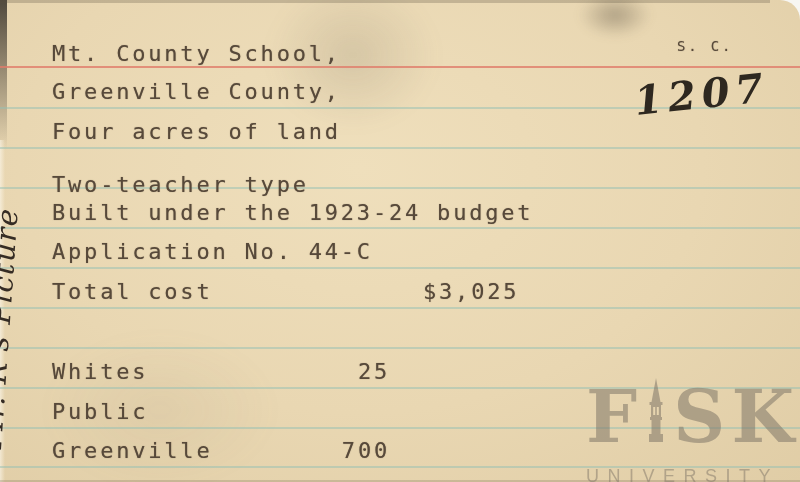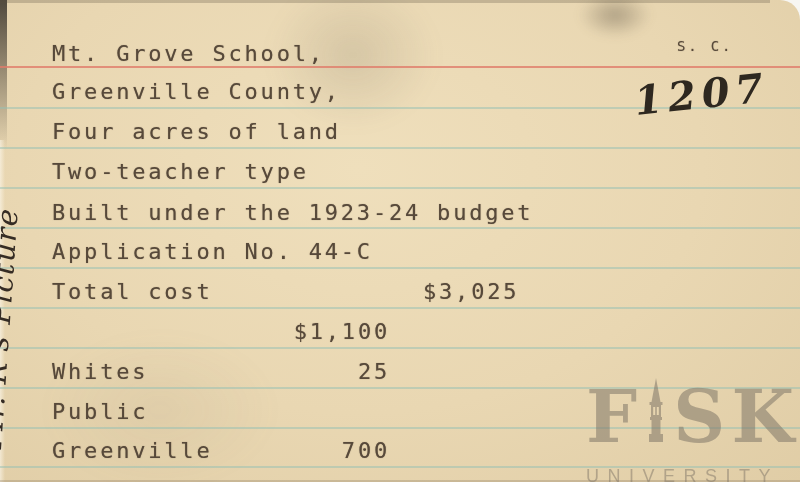--- a/index.html
+++ b/index.html
@@ -97,43 +97,42 @@
   <div class="rule" style="top:307px"></div>
   <div class="rule" style="top:347px"></div>
   <div class="rule" style="top:387px"></div>
   <div class="rule" style="top:427px"></div>
   <div class="rule" style="top:466px"></div>
 
   <div class="state">S. C.</div>
   <div class="card-number">1207</div>
 
   <div class="typed" style="top:41px">
-      <span class="label">Mt. Grove School,</span>
+      <span class="label">Mt. County School,</span>
     </div>
   <div class="typed" style="top:79px">
       <span class="label">Greenville County,</span>
     </div>
   <div class="typed" style="top:119px">
       <span class="label">Four acres of land</span>
     </div>
-  <div class="typed" style="top:159px">
+  <div class="typed" style="top:172px">
       <span class="label">Two-teacher type</span>
     </div>
   <div class="typed" style="top:200px">
       <span class="label">Built under the 1923-24 budget</span>
     </div>
   <div class="typed" style="top:239px">
       <span class="label">Application No. 44-C</span>
     </div>
   <div class="typed" style="top:279px">
     <span class="label">Total cost</span>
     <span class="val-total">$3,025</span>
   </div>
   <div class="typed" style="top:319px">
-    <span class="val-funds">$1,100</span>
   </div>
   <div class="typed" style="top:359px">
     <span class="label">Whites</span>
     <span class="val-funds">25</span>
   </div>
   <div class="typed" style="top:399px">
     <span class="label">Public</span>
   </div>
   <div class="typed" style="top:438px">
     <span class="label">Greenville</span>

